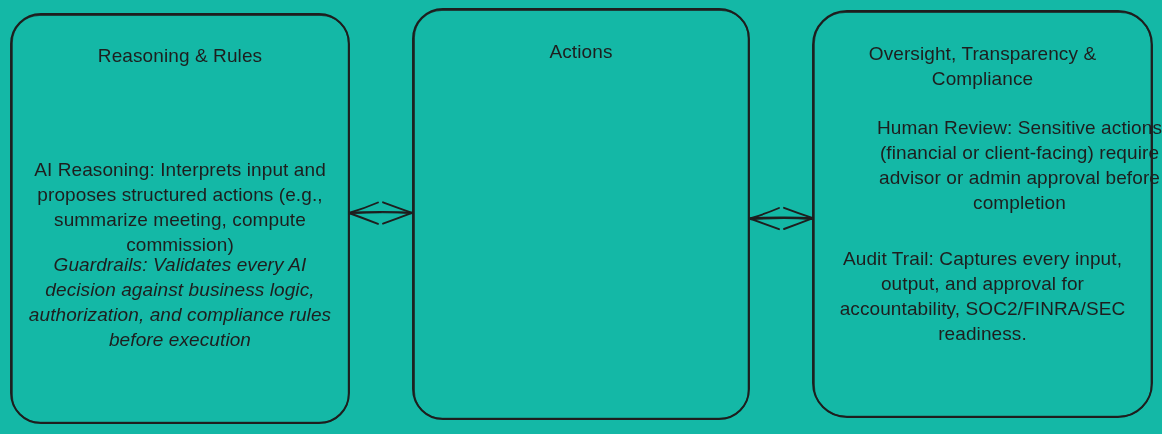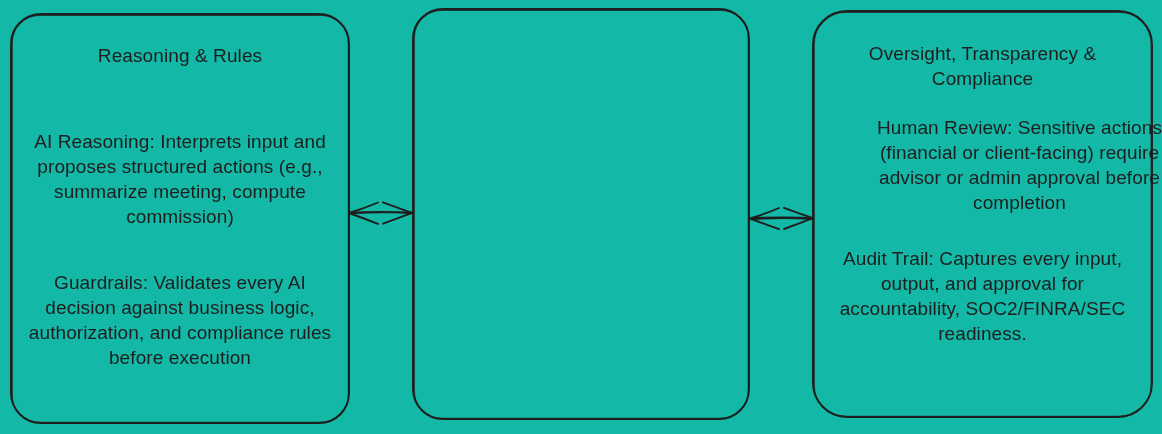--- a/index.html
+++ b/index.html
@@ -74,31 +74,32 @@
         <path d="M750,218.5 Q765,214 779,208"></path>
         <path d="M750,218.5 Q765,224 779,229.2"></path>
         <path d="M813,218.2 Q798,213 784,207.8"></path>
         <path d="M813,218.2 Q798,224 784,229"></path>
       </g>
     </g>
   </svg>
 
   <div class="box" style="left:10px; top:13px; width:340px; height:411px;">
     <div class="box-title" style="top:30px;">Reasoning &amp; Rules</div>
-    <div class="box-para" style="top:116px;">AI Reasoning: Interprets input and
+    <div class="box-para" style="top:144px;">AI Reasoning: Interprets input and
 proposes structured actions (e.g.,
 summarize meeting, compute
 commission)</div>
-    <div class="box-para" style="top:257px;">Guardrails: Validates every AI
+    <div class="box-para" style="top:239px;font-style:italic;">Guardrails: Validates every AI
 decision against business logic,
 authorization, and compliance rules
 before execution</div>
   </div>
 
   <div class="box" style="left:412px; top:8px; width:338px; height:412px;">
+    <div class="box-title" style="top:31px;">Actions</div>
   </div>
 
   <div class="box" style="left:812px; top:10px; width:341px; height:408px;">
     <div class="box-title" style="top:31px;">Oversight, Transparency &amp;
 Compliance</div>
     <div class="box-para" style="top:105px;margin-left:37px;">Human Review: Sensitive actions
 (financial or client-facing) require
 advisor or admin approval before
 completion</div>
     <div class="box-para" style="top:236px;">Audit Trail: Captures every input,

